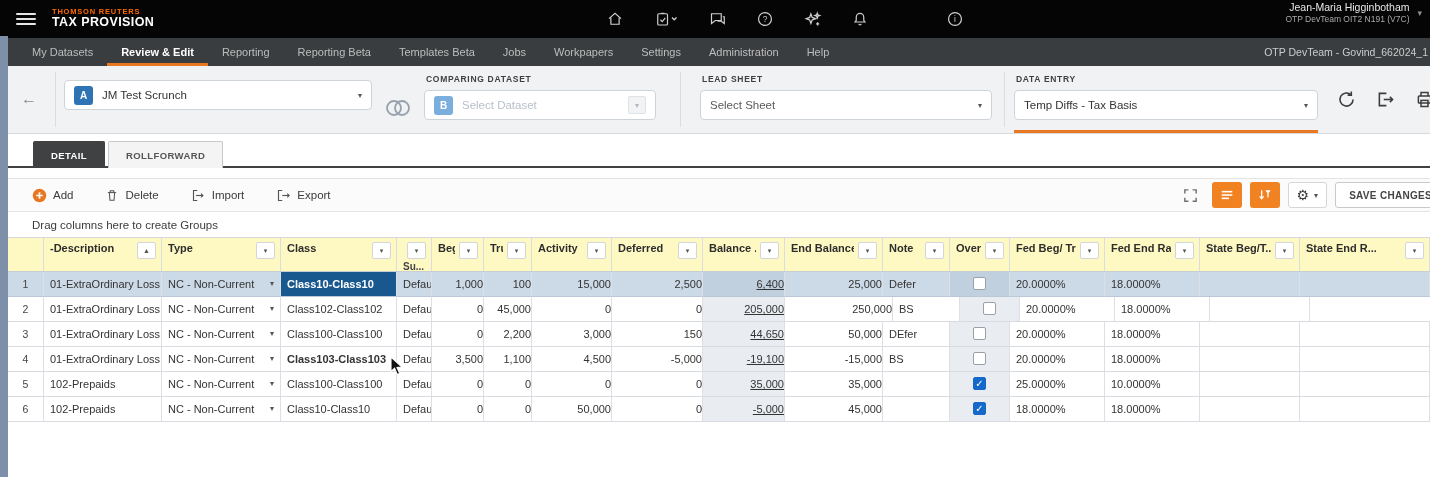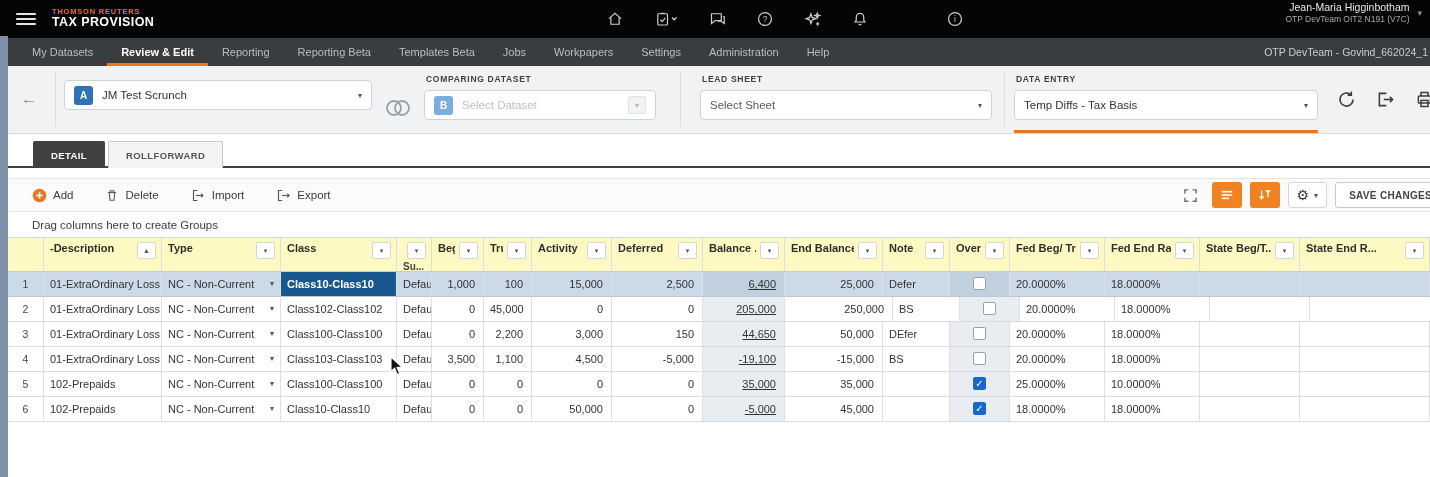--- a/index.html
+++ b/index.html
@@ -78,21 +78,21 @@
   
   .tablewrap { margin-left:8px; background:#fff; }
   .thead { display:flex; height:34px; border-bottom:1px solid #c9ced3; background:#fef9c3; }
   .hcell { flex:none; border-right:1px solid #dadde1; padding:4px 5px 0 6px; display:flex; align-items:flex-start; justify-content:space-between; overflow:hidden; }
   .hlabel { font-size:11px; font-weight:bold; color:#2d2d2d; white-space:nowrap; overflow:hidden; }
   .hbtn { flex:none; width:19px; height:17px; border:1px solid #d2d6da; border-radius:2px; background:#fff; display:flex; align-items:center; justify-content:center; font-size:7px; color:#555; cursor:pointer; margin-left:4px; }
   .hcell-wrap { flex-direction:column; align-items:center; padding-top:4px; }
   .hcell-wrap .hlabel { align-self:flex-start; font-size:10px; color:#444; margin-top:2px; }
   .trow { display:flex; height:25px; background:#fff; }
   .cell { flex:none; height:25px; line-height:24px; border-right:1px solid #dcdfe3; border-bottom:1px solid #d8dbdf; font-size:11px; color:#333; padding:0 6px; white-space:nowrap; overflow:hidden; }
-  .align-right { text-align:right; padding-right:8px; }
+  .align-right { text-align:right; padding-right:0; }
   .align-center { text-align:center; }
   .align-left { text-align:left; }
   .cell-shade { background:#e9edf1;text-decoration:underline; }
   .cell-type { display:flex; align-items:center; }
   .cell-caret { margin-left:auto; font-size:8px; color:#555; }
   .trow-selected .cell { background:#ccd9e6; border-bottom-color:#b9c7d6; }
   .trow-selected .cell-shade { background:#c1d0df; }
   .cell-active { background:#19588f !important; color:#fff !important; font-weight:bold; }
   .cell-num { font-size:10.5px; color:#444; }
   .checkbox { display:inline-block; width:13px; height:13px; margin-top:5px; border:1px solid #9aa0a6; border-radius:2px; background:#fff; line-height:12px; font-size:10px; color:#fff; text-align:center; vertical-align:top; cursor:pointer; }
@@ -476,21 +476,21 @@
           <div class="cell align-left" style="width: 100px;"></div>
           <div class="cell align-left" style="width: 130px;"></div>
         </div>
         <div class="trow">
           <div class="cell align-center cell-num" style="width: 36px;">4</div>
           <div class="cell align-left" style="width: 118px;">01-ExtraOrdinary Loss</div>
           <div class="cell align-left cell-type" style="width: 119px;">
             <span>NC - Non-Current</span>
             <span class="cell-caret">▾</span>
           </div>
-          <div class="cell align-left" style="width: 116px;">Class103-Class103</div>
+          <div class="cell align-left" style="width: 116px; font-weight: bold;">Class103-Class103</div>
           <div class="cell align-left" style="width: 35px;">Defau...</div>
           <div class="cell align-right" style="width: 52px;">3,500</div>
           <div class="cell align-right" style="width: 48px;">1,100</div>
           <div class="cell align-right" style="width: 80px;">4,500</div>
           <div class="cell align-right" style="width: 91px;">-5,000</div>
           <div class="cell align-right cell-shade" style="width: 82px;">-19,100</div>
           <div class="cell align-right" style="width: 98px;">-15,000</div>
           <div class="cell align-left" style="width: 67px;">BS</div>
           <div class="cell align-center cell-shade" style="width: 60px;"><span class="checkbox"></span></div>
           <div class="cell align-left" style="width: 95px;">20.0000%</div>

